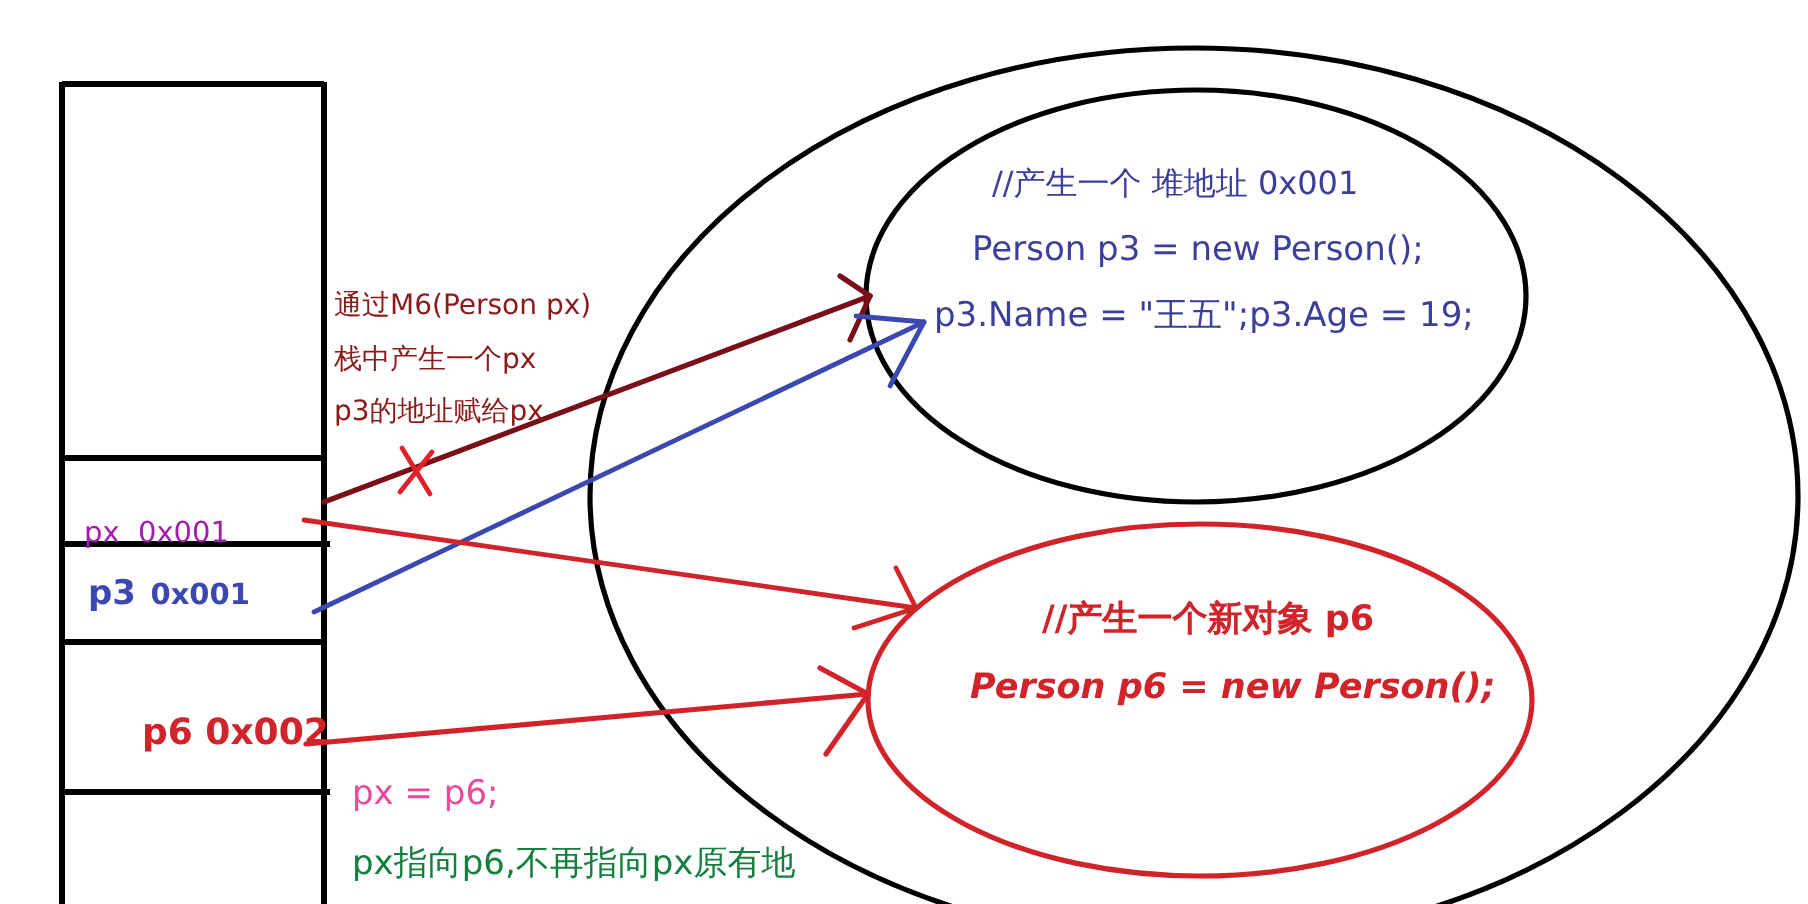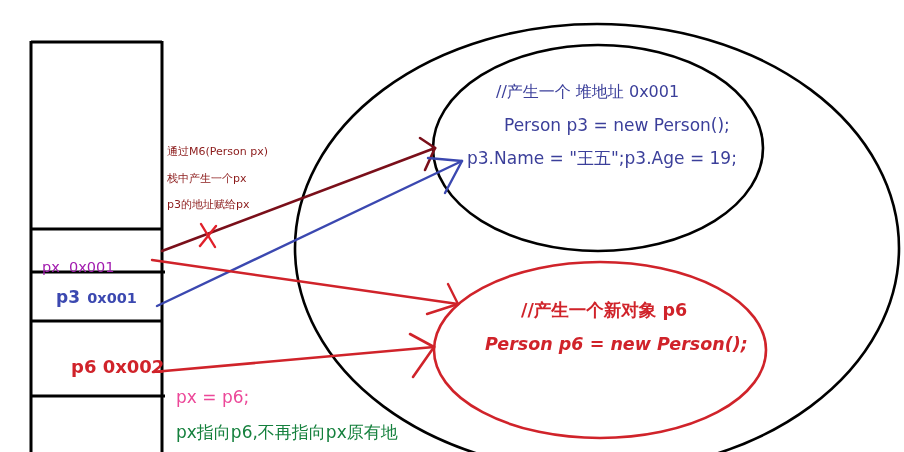--- a/index.html
+++ b/index.html
@@ -1,21 +1,21 @@
 <!DOCTYPE html>
 <html><head>
   <meta charset="utf-8">
   <style>
     html, body { margin: 0; padding: 0; background: #ffffff; }
     body { width: 904px; height: 452px; position: relative; overflow: hidden;
            font-family: "DejaVu Sans", "Liberation Sans", sans-serif; }
     #canvas { position: absolute; left: 0; top: 0; width: 904px; height: 452px; }
     .txt { position: absolute; white-space: nowrap; line-height: 1; }
     .stack-label { font-size: 15px; }
-    .note { font-size: 11px; color: #8b1a1a; }
+    .note { font-size: 14px; color: #8b1a1a; }
     .heap-blue { font-size: 17px; color: #3b3f9a; }
     .heap-red { font-size: 17.5px; font-weight: bold; color: #d0232a; }
   </style>
 </head>
 <body>
 
 <svg id="canvas" width="904" height="452" viewBox="0 0 904 452" xmlns="http://www.w3.org/2000/svg">
 
   <ellipse cx="597" cy="248" rx="302" ry="224" fill="none" stroke="#000" stroke-width="2.6"></ellipse>
 
@@ -58,33 +58,33 @@
   <g stroke="#d0232a" stroke-width="2.6" fill="none" stroke-linecap="round">
     <line x1="153" y1="372" x2="434" y2="347"></line>
     <line x1="434" y1="347" x2="410" y2="334"></line>
     <line x1="434" y1="347" x2="413" y2="377"></line>
   </g>
 </svg>
 
 <div class="txt stack-label" style="left:42px; top:260px; color:#a21caf; font-size:14.5px;">
   <span style="white-space:pre;">px  0x001</span>
 </div>
-<div class="txt stack-label" style="left:56px; top:289px; color:#3b48b0; font-weight:bold;">
+<div class="txt stack-label" style="left:44px; top:289px; color:#3b48b0; font-weight:bold;">
   <span style="font-size:17px;">p3</span>
   <span style="font-size:14.5px; margin-left:2px;">0x001</span>
 </div>
 <div class="txt stack-label" style="left:43px; top:358px; color:#d0232a; font-weight:bold; font-size:18px;margin-left:28px;">
   <span>p6 0x002</span>
 </div>
 
 <div class="txt note" style="left:167px; top:146px;">通过M6(Person px)</div>
 <div class="txt note" style="left:167px; top:173px;">栈中产生一个px</div>
 <div class="txt note" style="left:167px; top:199px;">p3的地址赋给px</div>
 
 <div class="txt" style="left:176px; top:389px; font-size:17px; color:#ec4899;">px = p6;</div>
 <div class="txt" style="left:176px; top:424px; font-size:17px; color:#15803d;text-align:right;">px指向p6,不再指向px原有地</div>
 
 <div class="txt heap-blue" style="left:472px; top:84px; font-size:16px;margin-left:24px;">//产生一个 堆地址 0x001</div>
-<div class="txt heap-blue" style="left:504px; top:117px;">Person p3 = new Person();</div>
+<div class="txt heap-blue" style="left:486px; top:117px;">Person p3 = new Person();</div>
 <div class="txt heap-blue" style="left:467px; top:150px;">p3.Name = "王五";p3.Age = 19;</div>
 
 <div class="txt heap-red" style="left:485px; top:302px;margin-left:36px;">//产生一个新对象 p6</div>
 <div class="txt heap-red" style="left:485px; top:336px;font-style:italic;">Person p6 = new Person();</div>
 
 </body></html>

